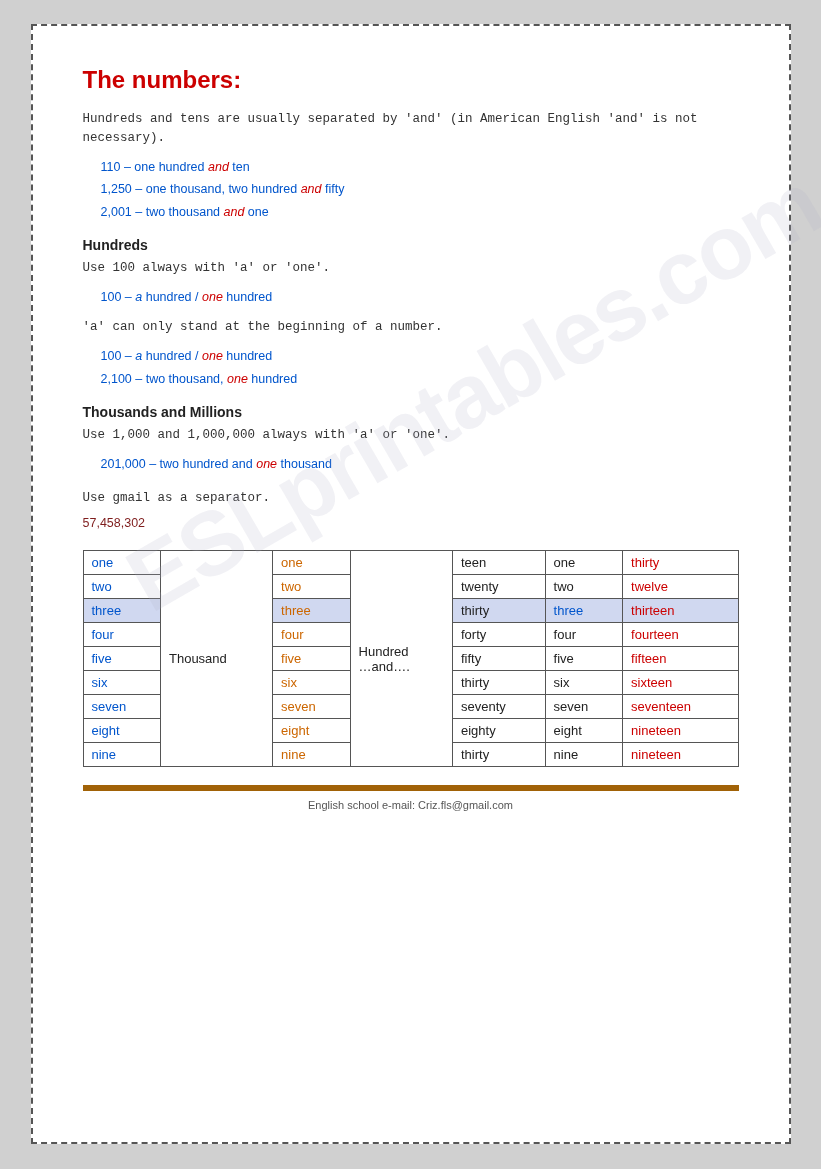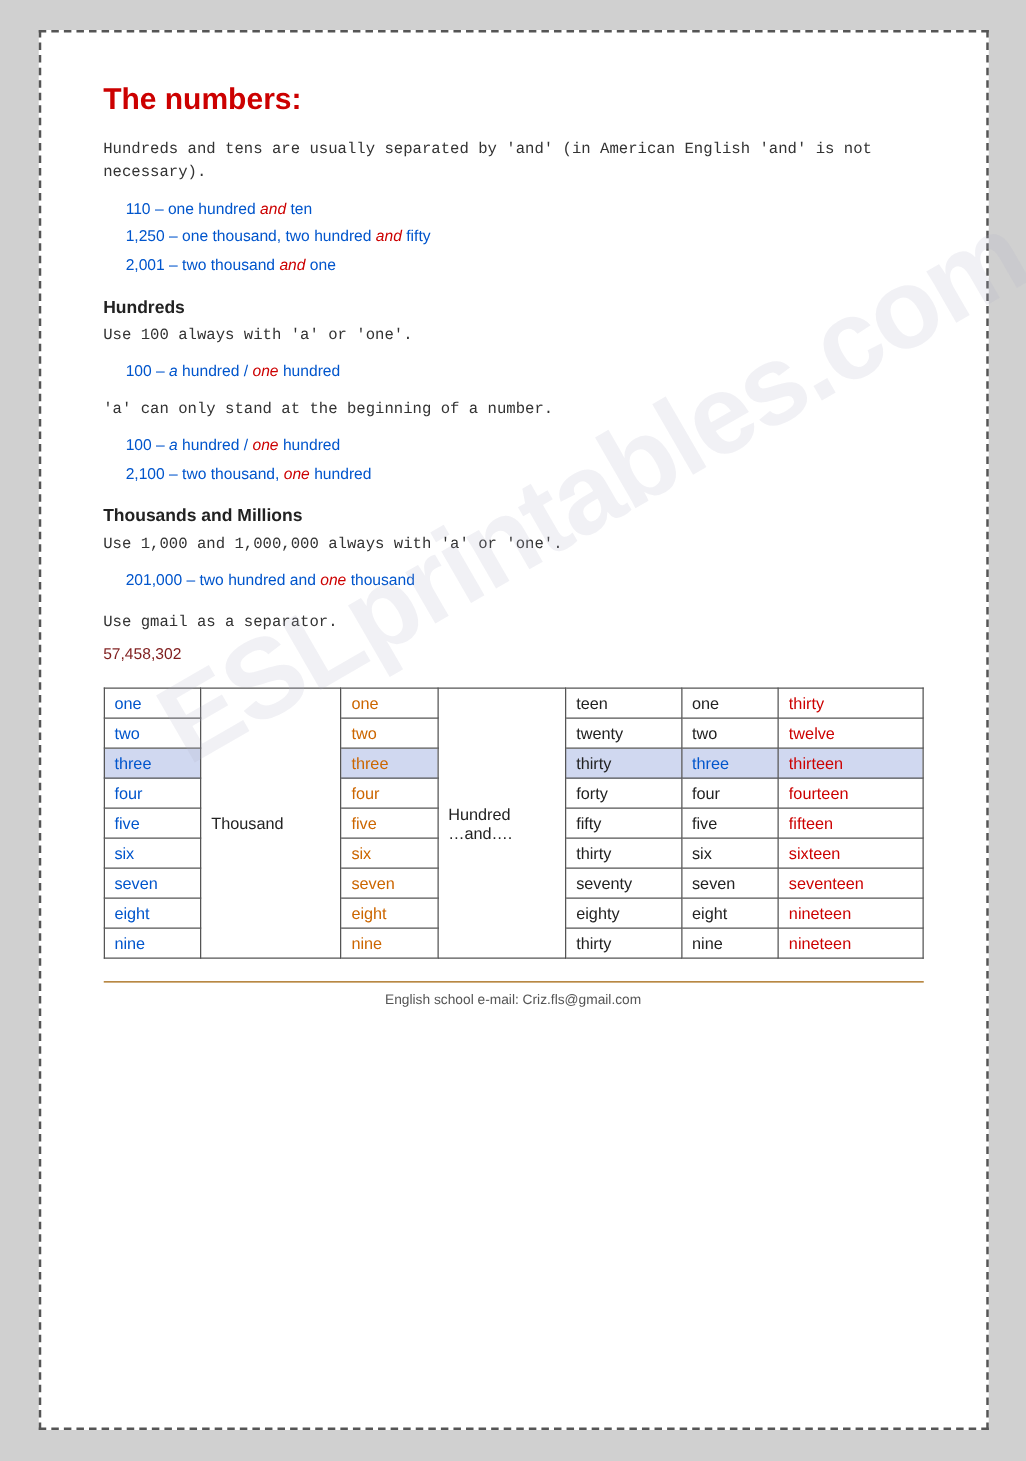--- a/index.html
+++ b/index.html
@@ -87,21 +87,21 @@
     .red-text { color: #cc0000; }
     .black { color: #222; margin-left: 11px; }
     .td-center { text-align: center; vertical-align: middle; }
     .highlight-row td { background: #d0d8f0; }
 
     .footer {
       text-align: center;
       color: #555;
       font-size: 11px;
       margin-top: 18px;
-      border-top: 1px solid #a16207;
+      border-top: 6px solid #a16207;
       padding-top: 8px;
     }
   </style>
 </head>
 <body>
 
 <div class="page">
   <div class="watermark">ESLprintables.com</div>
 
   <div class="title">The numbers:</div>

